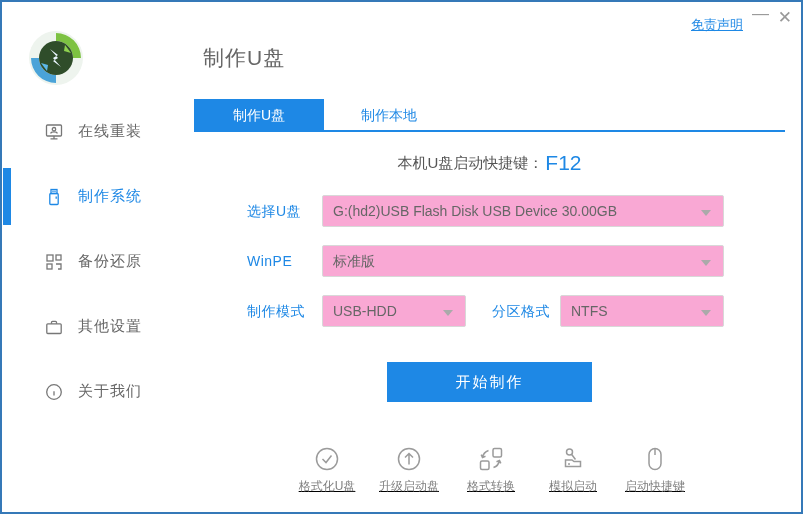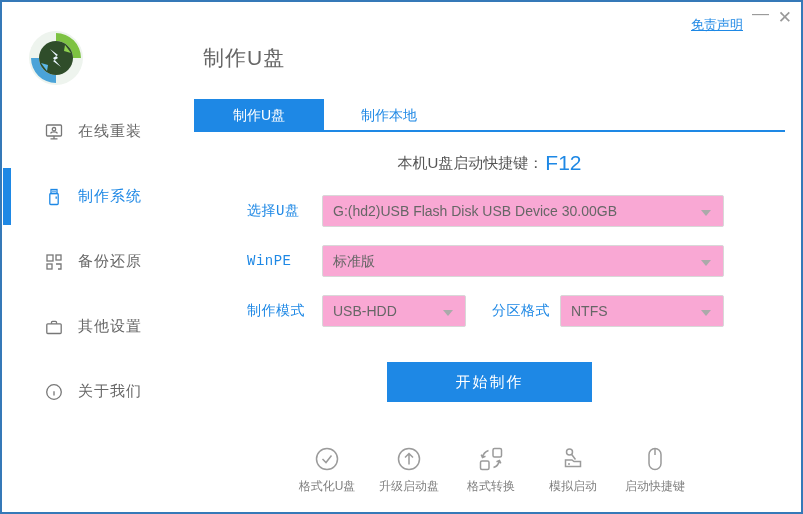--- a/index.html
+++ b/index.html
@@ -35,35 +35,35 @@
   .active-bar { position:absolute; left:1px; top:4px; width:8px; height:57px; background:#1e88e5; }
   
   .main { position:absolute; left:192px; top:97px; width:591px; bottom:0; }
   .tabbar { position:absolute; left:0; top:0; width:591px; height:33px; border-bottom:2px solid #1e88e5; display:flex; }
   .tab { width:130px; height:33px; display:flex; align-items:center; justify-content:center; font-size:14px; cursor:pointer; color:#1e88e5; }
   .tab.active { background:#1e88e5; color:#fff; }
   .hotkey { position:absolute; left:0; top:52px; width:100%; text-align:center; color:#555; font-size:15px; }
   .hotkey .hk-val { color:#1e88e5; font-size:21px; vertical-align:-2px; margin-left:2px; }
   .form-row { position:absolute; left:0; width:100%; height:32px; }
   .row1 { top:96px; } .row2 { top:146px; } .row3 { top:196px; }
-  .f-label { position:absolute; font-size:14px; color:#1e88e5; line-height:32px; letter-spacing:0.5px;font-family:Liberation Mono, monospace; }
+  .f-label { position:absolute; font-size:14px; color:#1e88e5; line-height:32px; letter-spacing:0.5px; }
   .lbl-usb, .lbl-winpe, .lbl-mode { left:53px; }
   .lbl-part { left:298px; }
   .dropdown { position:absolute; height:32px; border:1px solid #d8d8d8; border-radius:2px; background:#f9a8d4;
               font-size:14px; color:#666; line-height:30px; padding-left:10px; cursor:pointer; }
   .dd-usb, .dd-winpe { left:128px; width:402px; }
   .dd-mode { left:128px; width:144px; }
   .dd-part { left:366px; width:164px; }
   .caret { position:absolute; right:12px; top:14px; width:0; height:0;
            border-left:5px solid transparent; border-right:5px solid transparent; border-top:6px solid #aaa; }
   .start-btn { position:absolute; left:193px; top:263px; width:205px; height:40px; background:#1e88e5; color:#fff;
                border:none; font-size:15px; letter-spacing:2px; cursor:pointer; font-family:inherit; }
   
   .tools { position:absolute; left:95px; top:346px; display:flex; gap:6px; }
-  .tool { width:76px; display:flex; flex-direction:column; align-items:center; cursor:pointer; }
+  .tool { width:76px; display:flex; flex-direction:column; align-items:center; cursor:pointer;text-decoration:underline; }
   .tool .t-icon { width:28px; height:28px; color:#9b9b9b; }
   .tool .t-label { margin-top:5px; font-size:12px; color:#808080; white-space:nowrap; }
   svg { display:block; }
 </style>
 </head>
 <body>
 
 <div class="window">
 
   <div class="logo">

